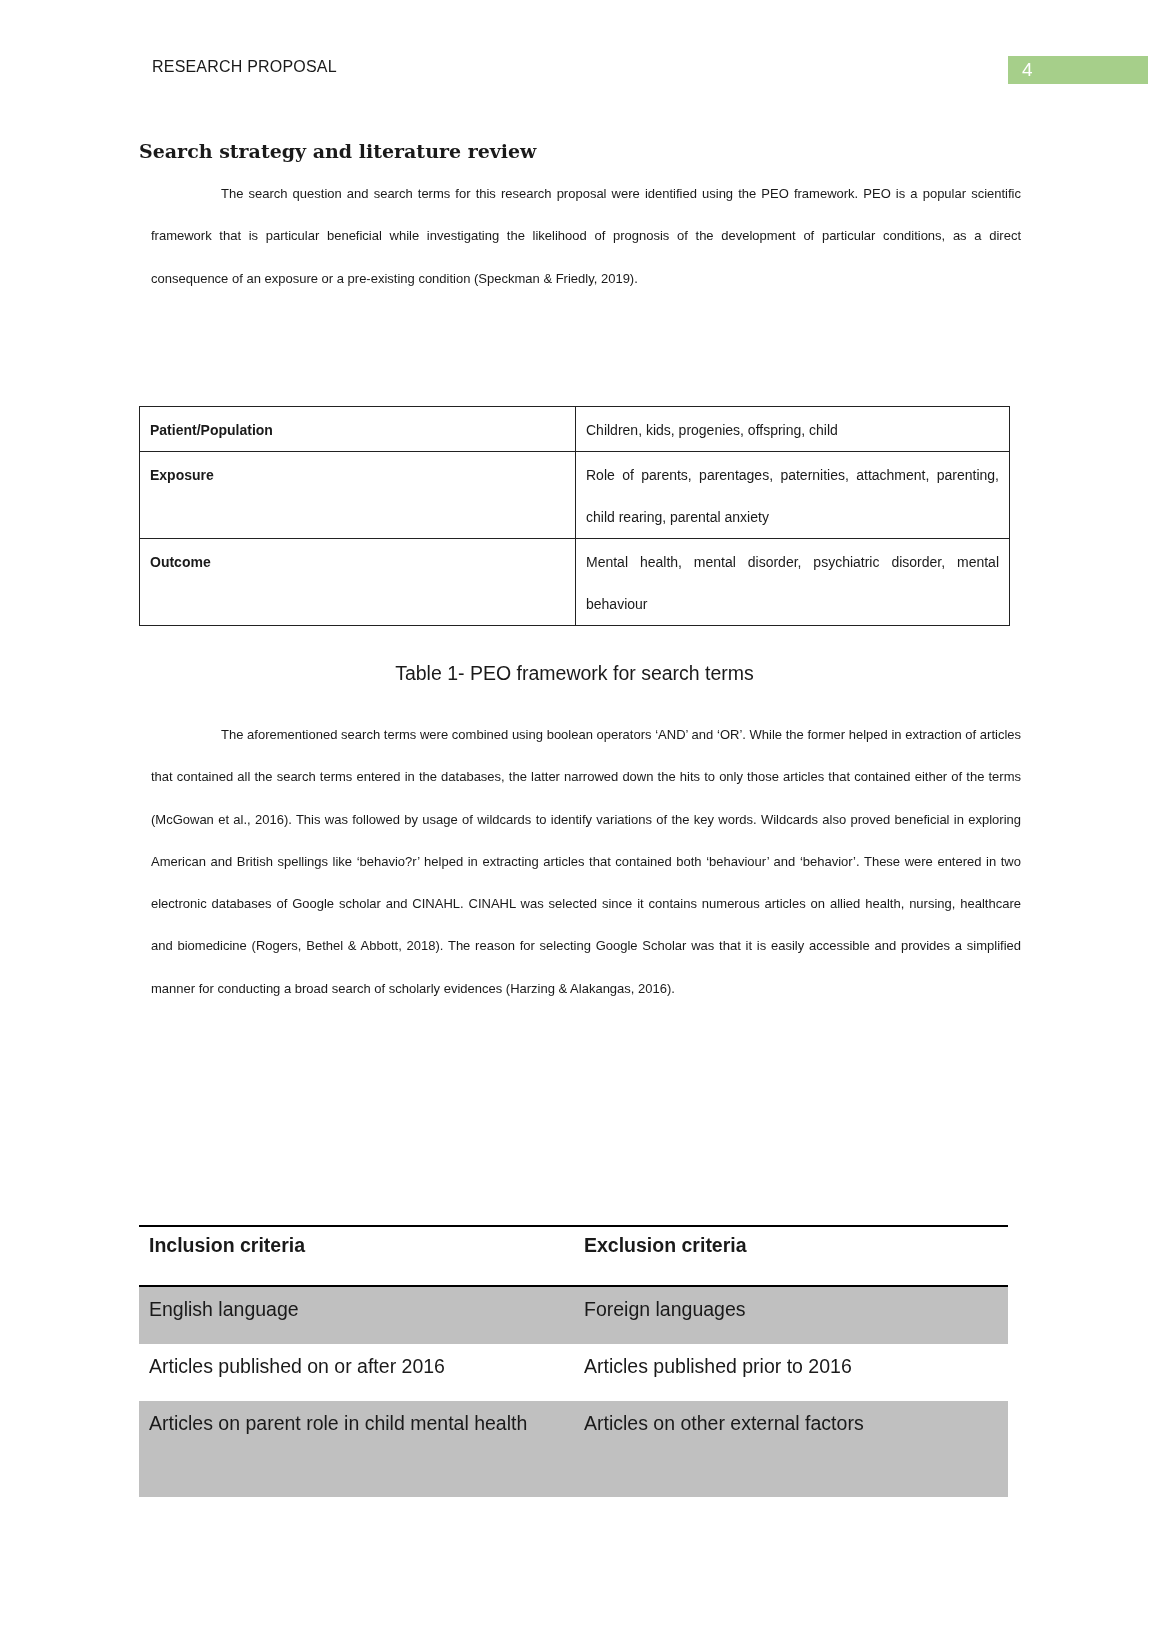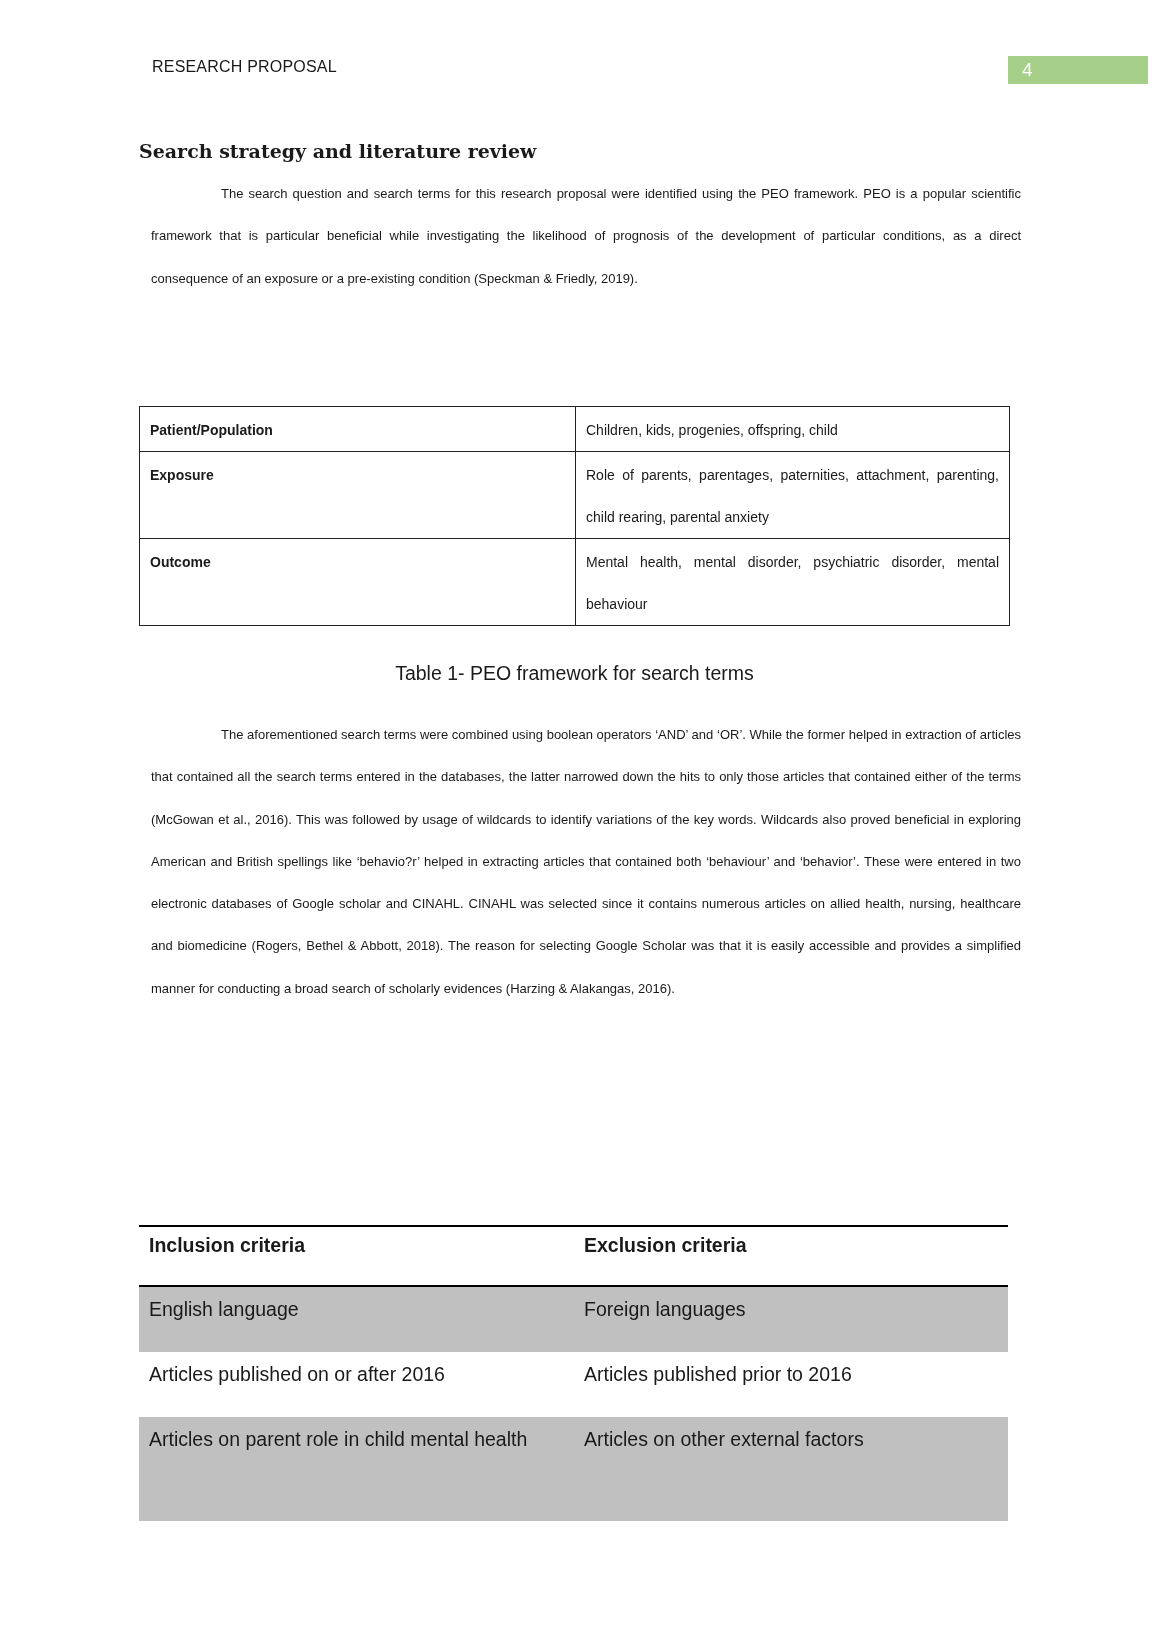--- a/index.html
+++ b/index.html
@@ -15,21 +15,21 @@
     .para .indent { display: inline-block; width: 70px; }
     .p1 { top: 173px; }
     .p2 { top: 714px; }
     table.peo { position: absolute; top: 406px; left: 0; width: 871px; border-collapse: collapse; font-size: 14px; }
     table.peo td { border: 1.5px solid #222; vertical-align: top; padding: 2px 10px 0 10px; line-height: 42px; }
     table.peo td.k { width: 415px; font-weight: bold; }
     table.peo td.v { text-align: justify; }
     .caption { position: absolute; top: 662px; left: 0; width: 871px; text-align: center; font-weight: normal; font-size: 19.5px; }
     table.crit { position: absolute; top: 1201px; left: 0; width: 869px; border-collapse: collapse; font-size: 19.5px; margin-top: 24px; }
     table.crit th { text-align: left; font-weight: bold; border-top: 2px solid #000; border-bottom: 2px solid #000; padding: 2px 10px 0 10px; height: 56px; vertical-align: top; line-height: 32px; }
-    table.crit td { padding: 2px 10px 8px 10px; vertical-align: top; line-height: 41px; height: 55px; }
+    table.crit td { padding: 2px 10px 0 10px; vertical-align: top; line-height: 41px; height: 55px; }
     table.crit td.l { width: 415px; text-align: justify; }
     table.crit tr.shade td { background: #c0c0c0; }
     table.crit tr.tall td { height: 94px; }
   </style>
 </head>
 <body>
 
 <div class="header-title">RESEARCH PROPOSAL</div>
 <div class="page-badge" style="background: rgb(166, 207, 138);">4</div>
 

